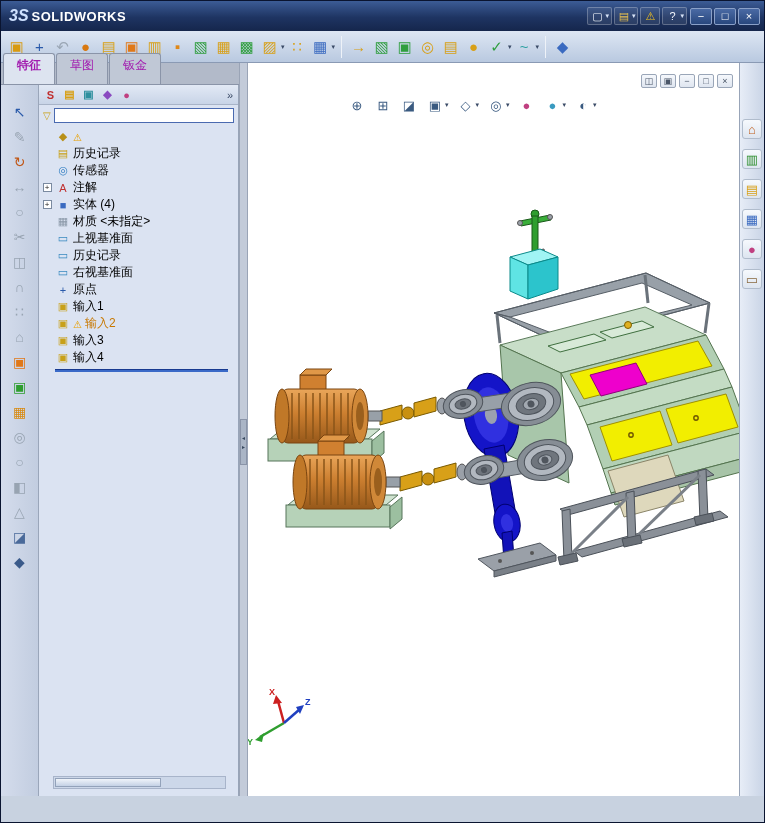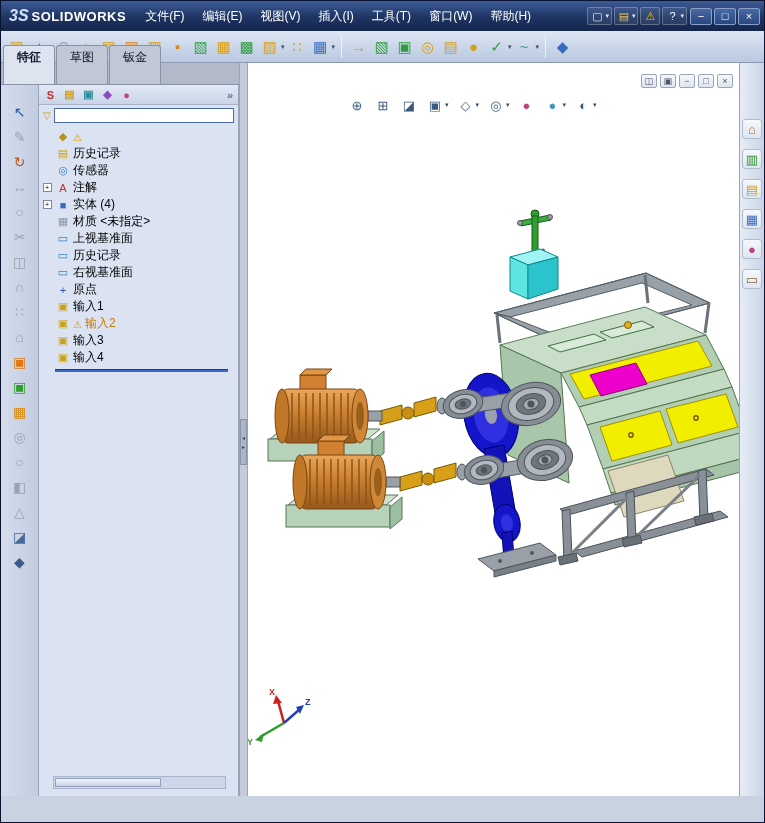--- a/index.html
+++ b/index.html
@@ -23,21 +23,21 @@
   
   .toolbar { height:32px; background:linear-gradient(#dde6f3,#b9c9e0); border-bottom:1px solid #8a9ab4; display:flex; align-items:center; padding:0 4px; }
   .tb-item { display:inline-flex; align-items:center; margin:0 1px; }
   .tb-ic { width:21px; height:21px; display:inline-flex; align-items:center; justify-content:center; font-size:15px; border-radius:2px; }
   .tb-sep { width:1px; height:22px; background:#93a2bc; margin:0 4px; border-right:1px solid #eef2f8; }
   .mini-caret { font-size:7px; color:#3a4a66; margin-left:1px; }
 
   
   .workarea { position:relative; height:733px; }
   .tabsbar { position:absolute; left:0; top:0; width:238px; height:22px; background:#b2bac9; display:flex; align-items:flex-end; padding-left:2px; border-bottom:1px solid #8a94a8; }
-  .tab { min-width:52px; text-align:center; font-size:12px; padding:3px 8px 18px; border:1px solid #8a94a8; border-bottom:none; background:#c0c8d6; color:#0f172a; border-radius:3px 3px 0 0; margin-right:1px; cursor:default; }
+  .tab { min-width:52px; text-align:center; font-size:12px; padding:3px 8px 10px; border:1px solid #8a94a8; border-bottom:none; background:#c0c8d6; color:#a21caf; border-radius:3px 3px 0 0; margin-right:1px; cursor:default; }
   .tab.active { background:#dde4f0; font-weight:bold; }
 
   .left-toolbar { position:absolute; left:0; top:22px; width:38px; height:711px; background:linear-gradient(90deg,#d4dcec,#c2cde0); border-right:1px solid #9aa6ba; display:flex; flex-direction:column; align-items:center; padding-top:16px; gap:4px; }
   .lt-ic { width:24px; height:21px; display:inline-flex; align-items:center; justify-content:center; font-size:14px; border-radius:2px; }
 
   .panel { position:absolute; left:38px; top:22px; width:200px; height:711px; background:#dbe3f2; border-right:1px solid #98a4b8; }
   .panel-toolbar { height:20px; display:flex; align-items:center; gap:2px; padding:0 3px; background:linear-gradient(#e2e9f5,#c8d4e7); border-bottom:1px solid #a8b4c8; }
   .pm-ic { width:17px; height:16px; display:inline-flex; align-items:center; justify-content:center; font-size:11px; font-weight:bold; border-radius:2px; }
   .pm-more { margin-left:auto; font-size:11px; color:#3a4a66; padding-right:2px; }
   .filter-row { display:flex; align-items:center; gap:3px; padding:3px 4px 2px; }
@@ -84,30 +84,20 @@
 </head>
 <body>
 
 <div class="app">
 
   <div class="titlebar">
     <div class="logo">
       <span class="logo-mark">3S</span>
       <span class="logo-text">SOLIDWORKS</span>
     </div>
-    <div class="menubar">
-
-    <span class="menu-item">文件(F)</span>
-        <span class="menu-item">编辑(E)</span>
-        <span class="menu-item">视图(V)</span>
-        <span class="menu-item">插入(I)</span>
-        <span class="menu-item">工具(T)</span>
-        <span class="menu-item">窗口(W)</span>
-        <span class="menu-item">帮助(H)</span>
-      </div>
     <div class="tb-right">
       <span style="display:flex;">
 
           <span class="tbtn">
             <span class="ic" style="color: rgb(242, 246, 252);">▢</span>
             <span class="tb-caret">▾</span>
           </span>
 
           <span class="tbtn">
             <span class="ic" style="color: rgb(232, 192, 80);">▤</span>

